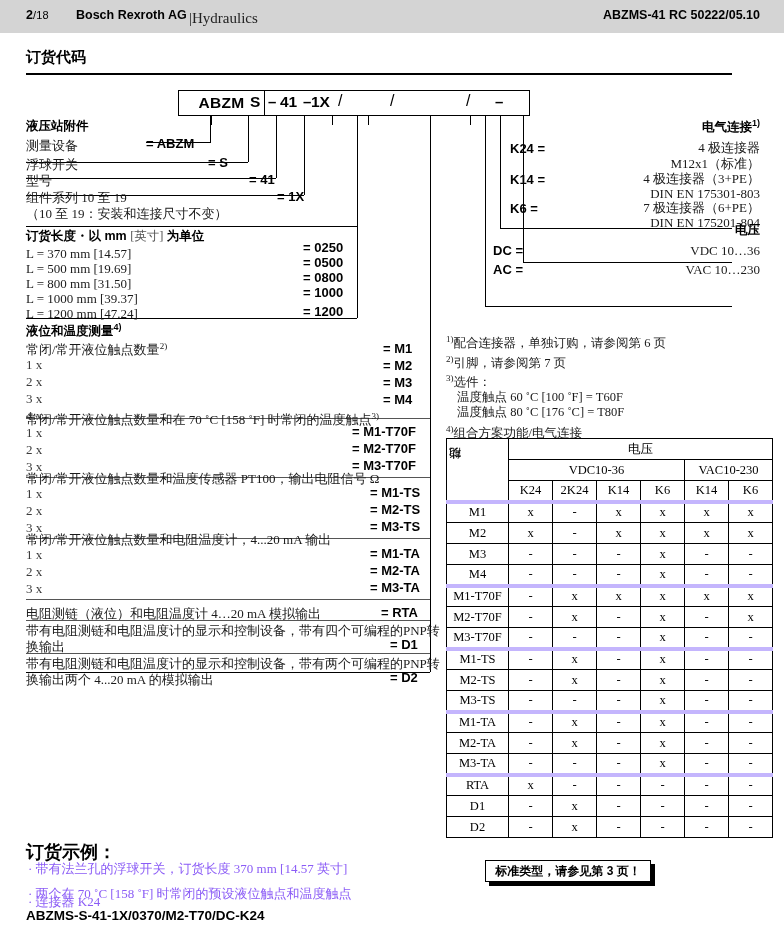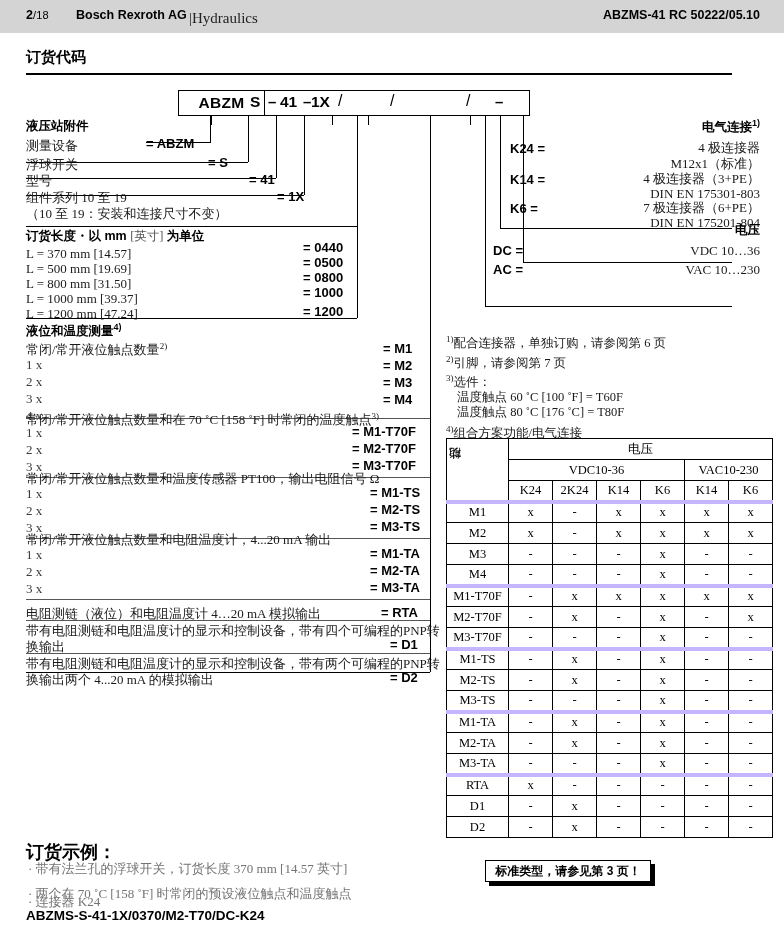--- a/index.html
+++ b/index.html
@@ -167,21 +167,21 @@
   .cmp-table .mark { font-family: "Liberation Serif", serif; font-size: 12.5px; }
   
   .ex-title {
     position: absolute; left: 26px; top: 840px;
     font-family: "Liberation Sans", sans-serif;
     font-weight: bold; font-size: 18px;
   }
   .ex-line {
     position: absolute; left: 28px;
     font-family: "Liberation Serif", serif;
-    font-size: 13px; color: #737373; white-space: nowrap;
+    font-size: 13px; color: #8b5cf6; white-space: nowrap;
   }
   .ex-code {
     position: absolute; left: 26px; top: 908px;
     font-family: "Liberation Sans", sans-serif;
     font-weight: bold; font-size: 13.5px;
   }
   
   .callout-shadow {
     position: absolute; left: 489px; top: 864px;
     width: 166px; height: 22px; background: #000;
@@ -259,21 +259,21 @@
 <div class="lbl" style="left:26px; top:156px;">浮球开关</div>
 <div class="code" style="left:208px; top:155px;">= S</div>
 <div class="lbl" style="left:26px; top:172px;">型号</div>
 <div class="code" style="left:249px; top:172px;">= 41</div>
 <div class="lbl" style="left:26px; top:189px;">组件系列 10 至 19</div>
 <div class="lbl" style="left:26px; top:205px;">（10 至 19：安装和连接尺寸不变）</div>
 <div class="code" style="left:277px; top:189px;">= 1X</div>
 
 <div class="lbl bold" style="left:26px; top:228px;"><span>订货长度・以 </span><span style="font-family:'Liberation Sans',sans-serif;">mm </span><span style="font-family:'Liberation Serif',serif;font-weight:normal;color:#555;">[英寸] </span><span>为单位</span></div>
 <div class="lbl" style="left:26px; top:246px;">L = 370 mm [14.57]</div>
-<div class="code" style="left:303px; top:240px;">= 0440</div>
+<div class="code" style="left:303px; top:240px;">= 0250</div>
 <div class="lbl" style="left:26px; top:261px;">L = 500 mm [19.69]</div>
 <div class="code" style="left:303px; top:255px;">= 0500</div>
 <div class="lbl" style="left:26px; top:276px;">L = 800 mm [31.50]</div>
 <div class="code" style="left:303px; top:270px;">= 0800</div>
 <div class="lbl" style="left:26px; top:291px;">L = 1000 mm [39.37]</div>
 <div class="code" style="left:303px; top:285px;">= 1000</div>
 <div class="lbl" style="left:26px; top:306px;">L = 1200 mm [47.24]</div>
 <div class="code" style="left:303px; top:304px;">= 1200</div>
 
 <div class="lbl bold" style="left:26px; top:322px;"><span>液位和温度测量</span><span class="sup">4)</span></div>

